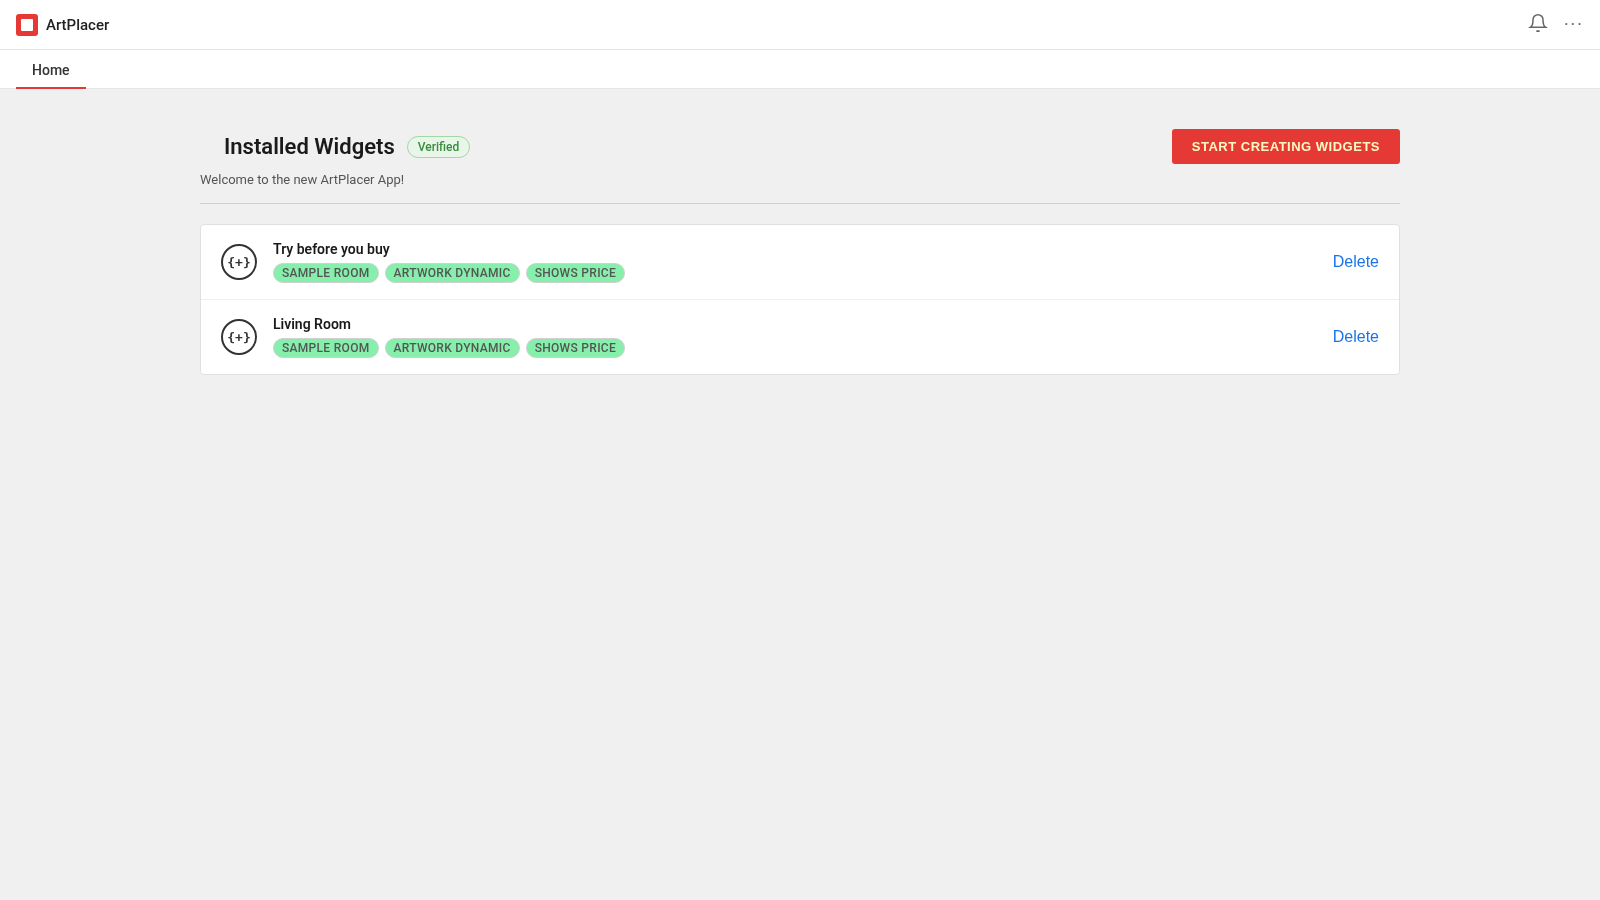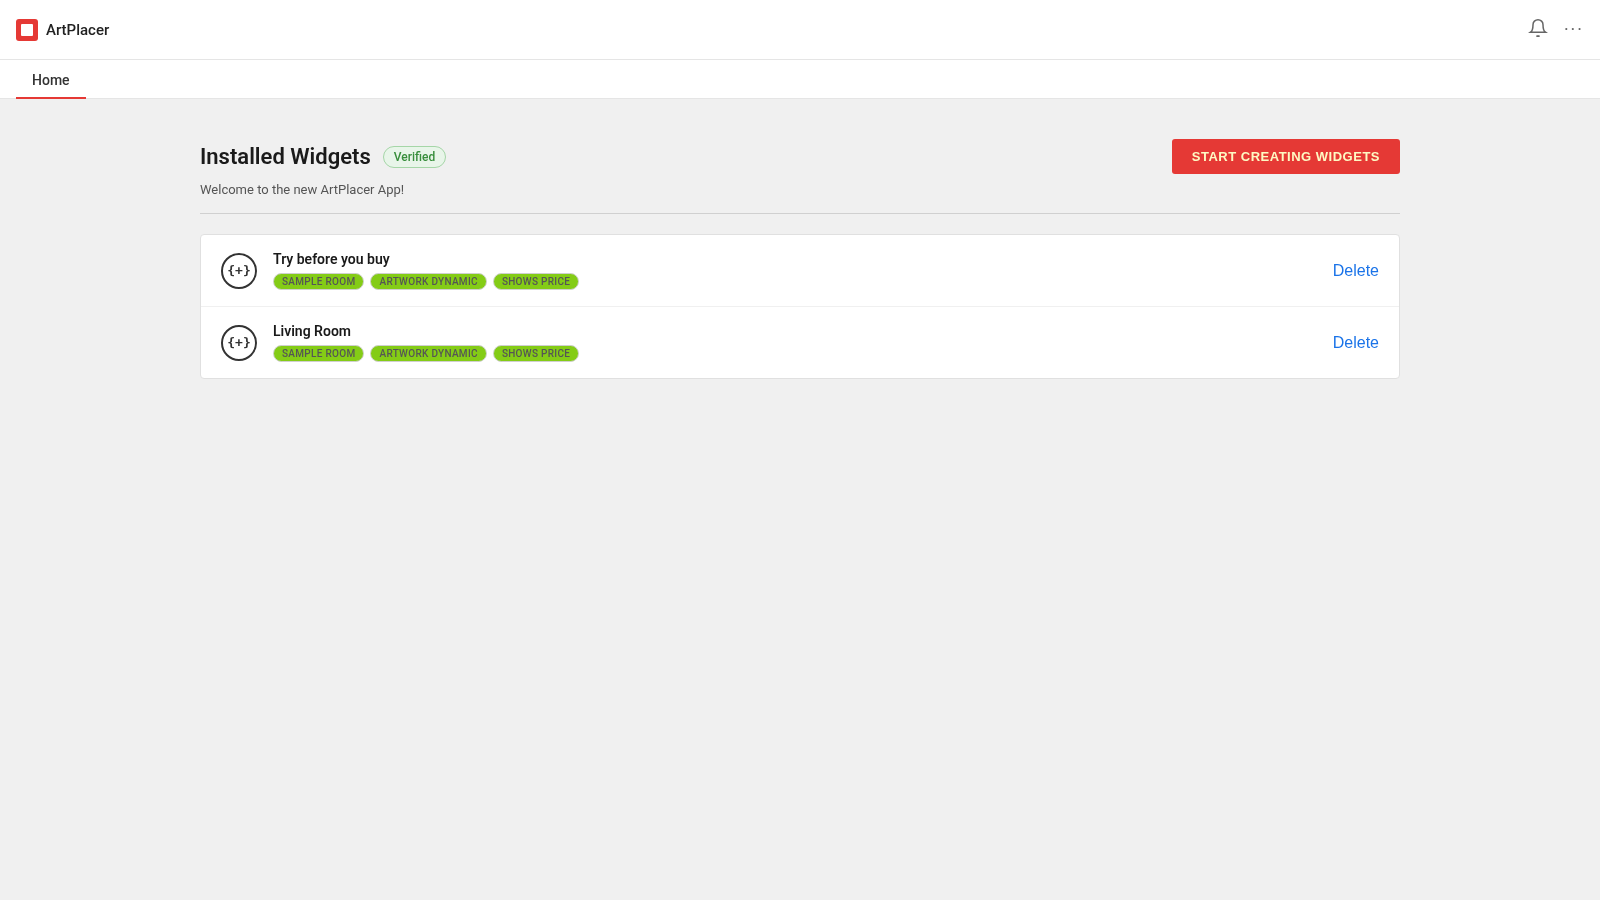--- a/index.html
+++ b/index.html
@@ -14,21 +14,21 @@
       width: 1600px;
       height: 900px;
       overflow: hidden;
       font-size: 14px;
       color: #333;
     }
 
     
     .topbar {
       background-color: #fff;
-      height: 60px;
+      height: 50px;
       display: flex;
       align-items: center;
       justify-content: space-between;
       padding: 0 16px;
       border-bottom: 1px solid #e5e5e5;
     }
 
     .topbar-left {
       display: flex;
       align-items: center;
@@ -118,20 +118,21 @@
     .page-header-left {
       display: flex;
       align-items: center;
       gap: 12px;
     }
 
     .page-title {
       font-size: 22px;
       font-weight: 600;
       color: #1a1a1a;
+      margin-left: 24px;
     }
 
     .verified-badge {
       background-color: #e8f5e9;
       color: #388e3c;
       font-size: 12px;
       font-weight: 500;
       padding: 3px 10px;
       border-radius: 12px;
       border: 1px solid #a5d6a7;
@@ -208,24 +209,24 @@
       margin-bottom: 6px;
     }
 
     .widget-tags {
       display: flex;
       gap: 6px;
       flex-wrap: wrap;
     }
 
     .tag {
-      font-size: 10px;
+      font-size: 12px;
       font-weight: 500;
       color: #555;
-      background-color: #84cc16;
+      background-color: #86efac;
       border: 1px solid #d0d0d0;
       border-radius: 12px;
       padding: 2px 8px;
       letter-spacing: 0.3px;
       text-transform: uppercase;
     }
 
     .widget-action {
       margin-left: 16px;
     }

